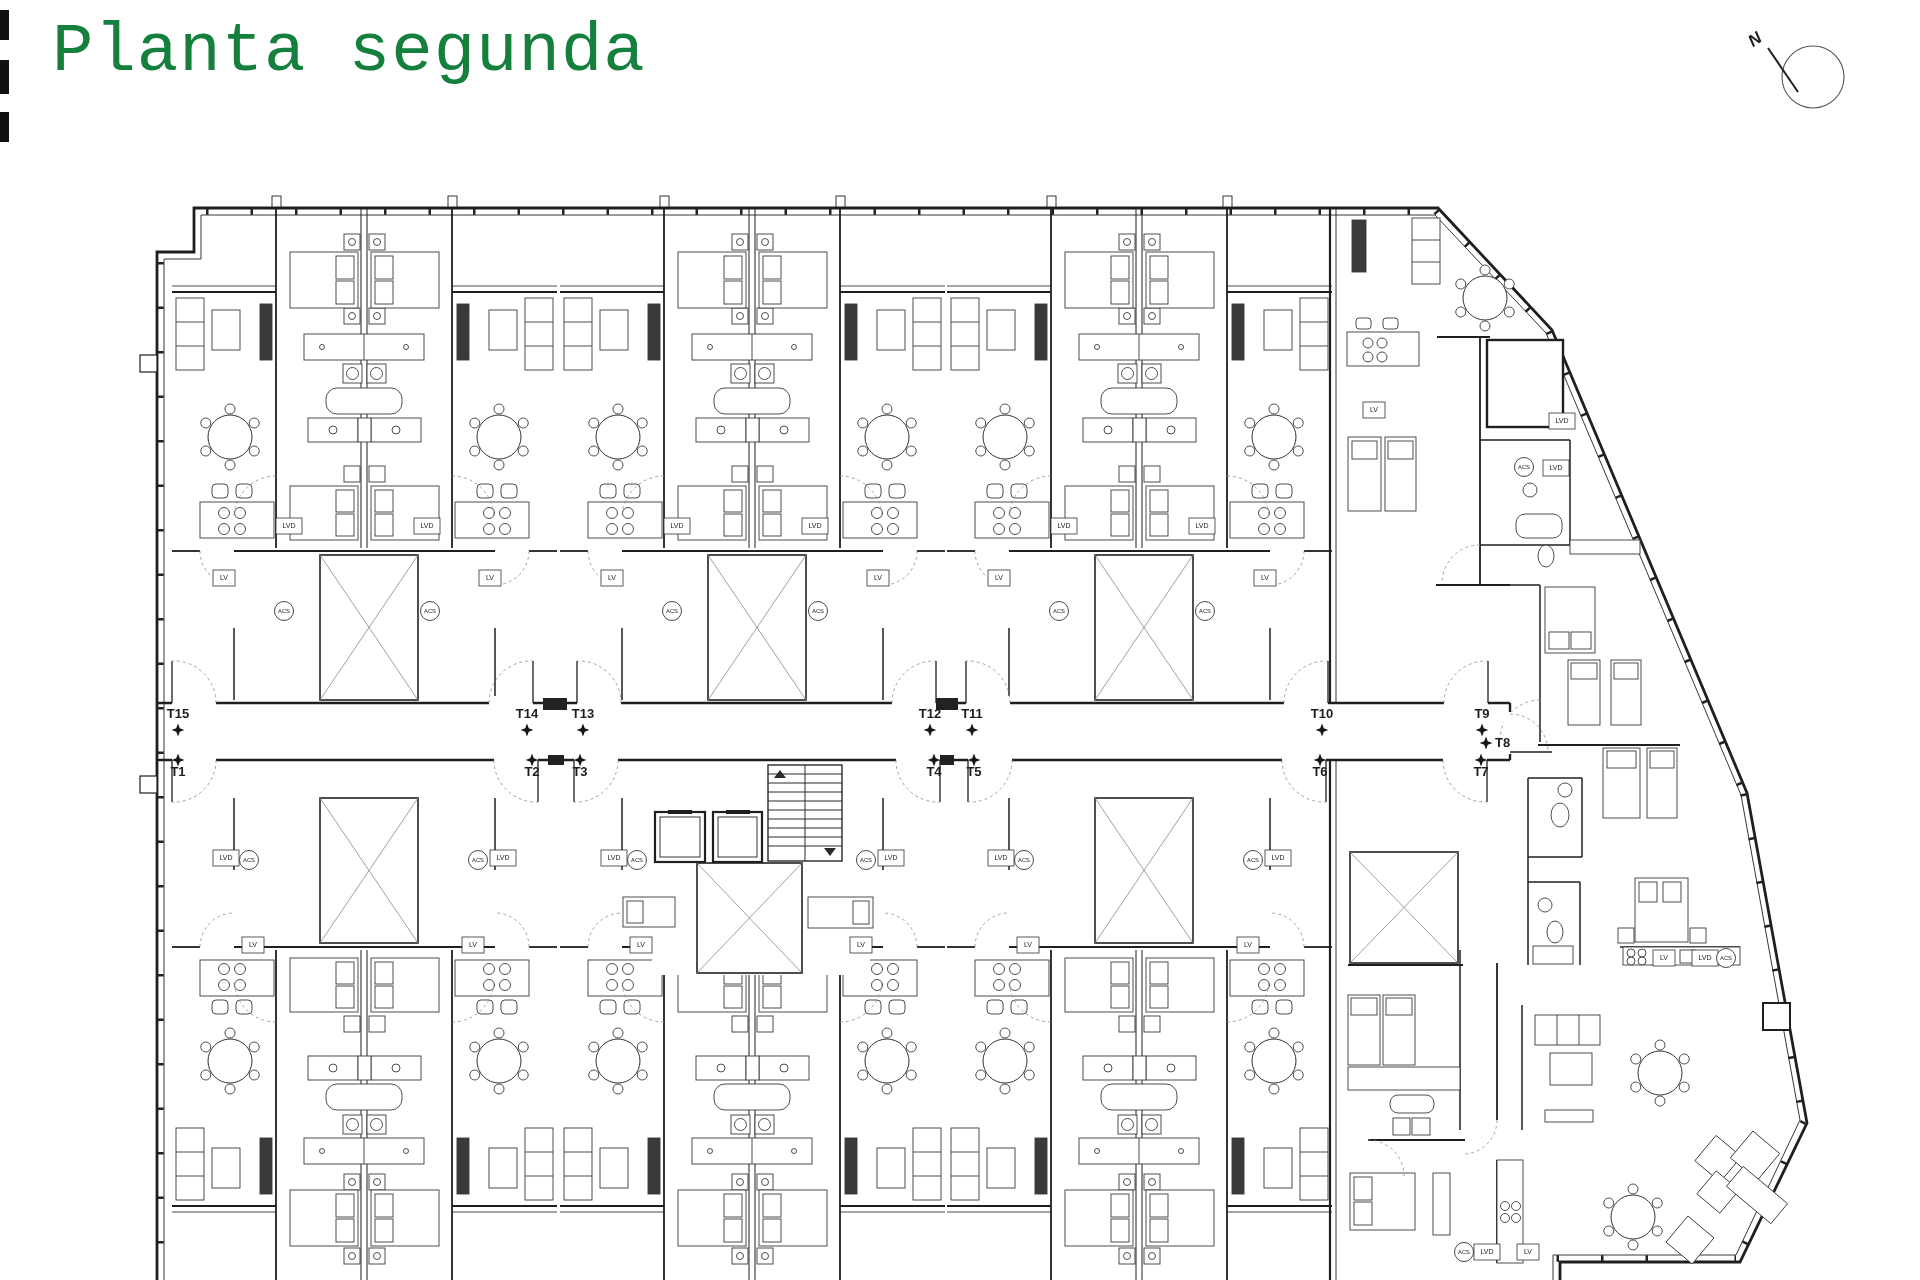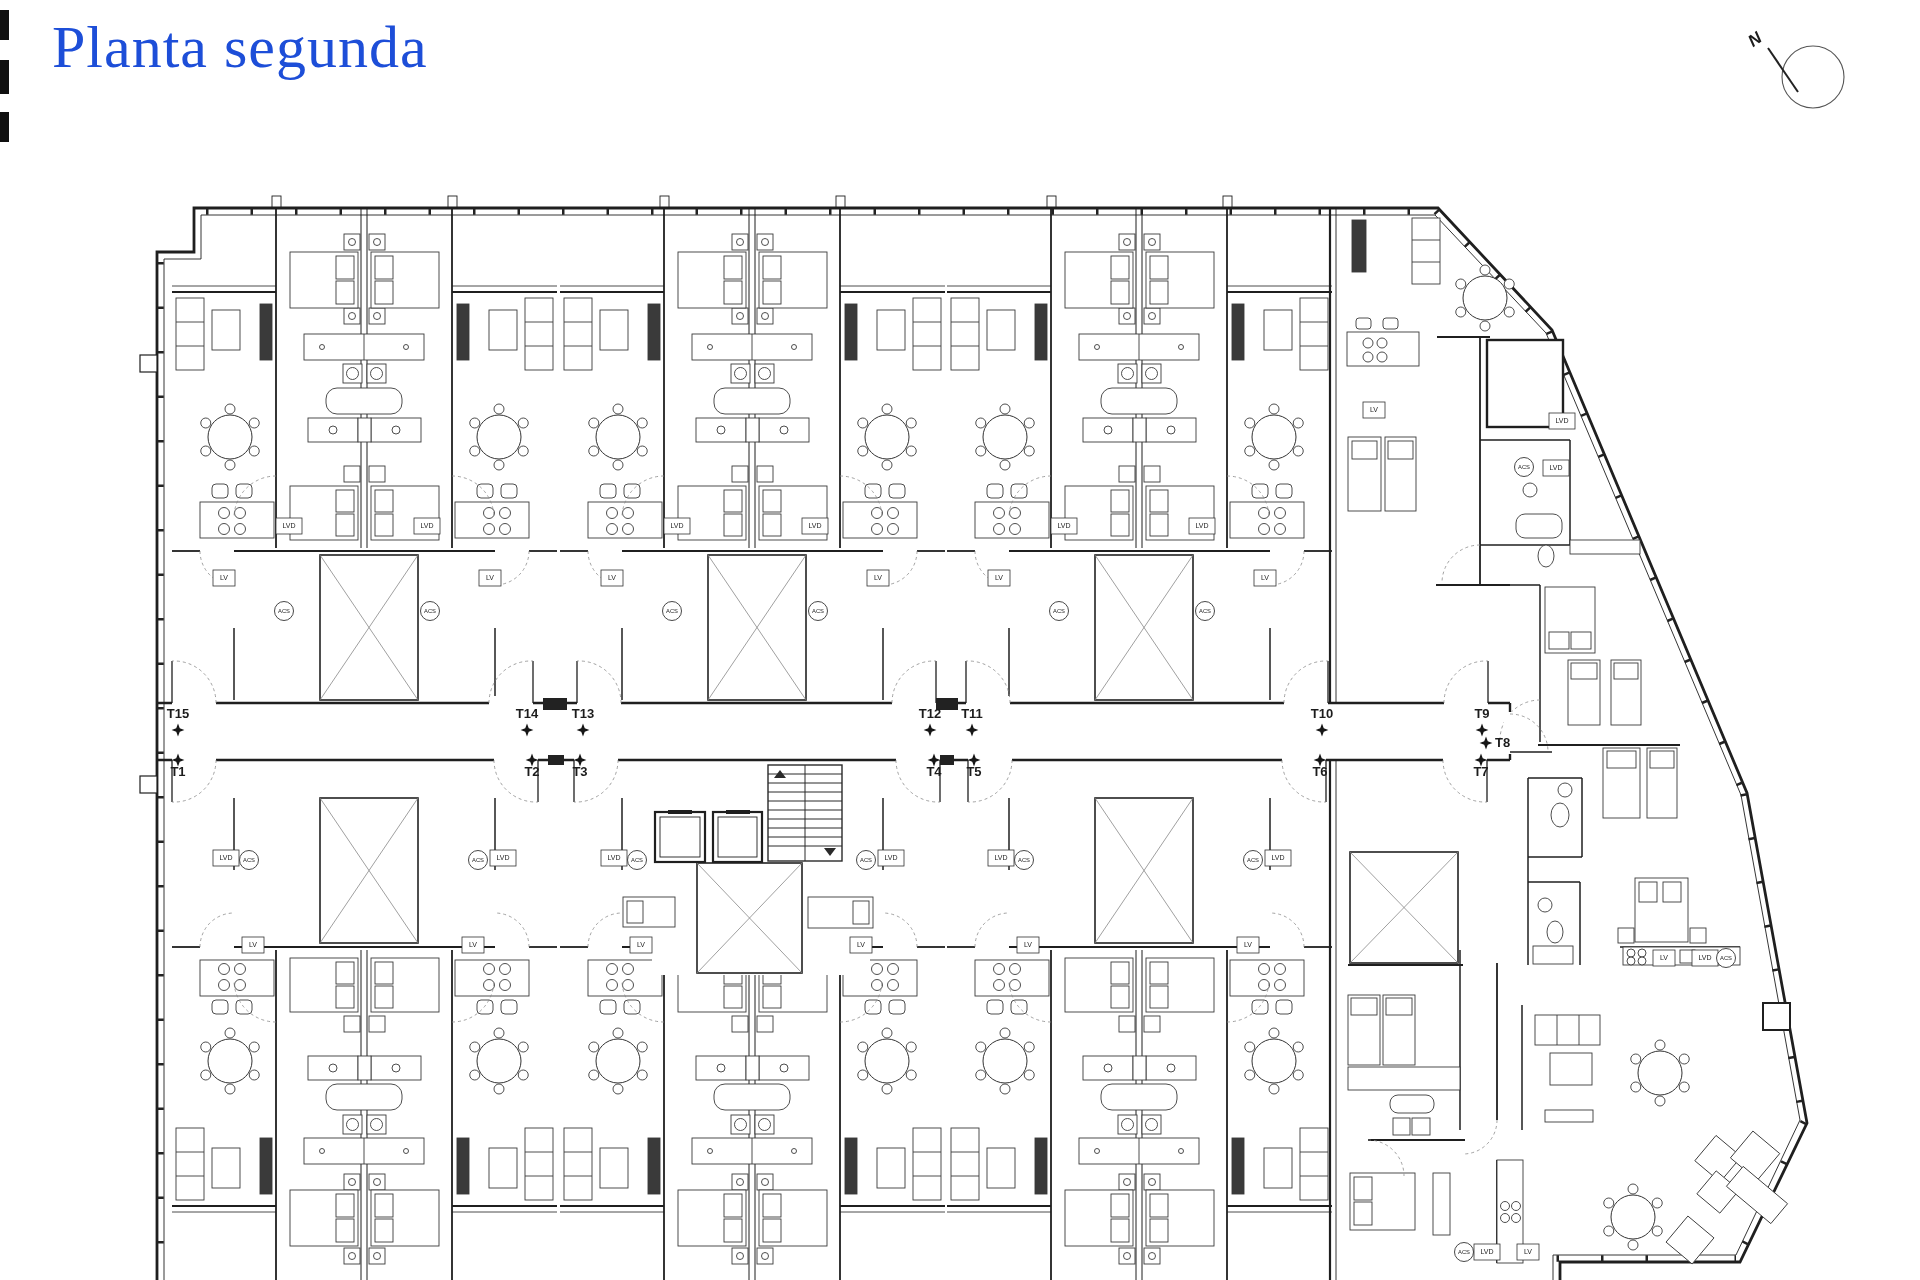--- a/index.html
+++ b/index.html
@@ -1,17 +1,17 @@
 <!DOCTYPE html>
 <html><head>
 <meta charset="utf-8">
 <style>
   html,body{margin:0;padding:0;background:#ffffff;}
   body{width:1920px;height:1280px;position:relative;overflow:hidden;font-family:"Liberation Sans",sans-serif;}
-  .title{position:absolute;left:52px;top:16px;font-family:Liberation Serif, serif;font-size:60px;font-weight:400;color:#1d4ed8;letter-spacing:1px;line-height:1.05;}
+  .title{position:absolute;left:52px;top:16px;font-family:Liberation Mono, monospace;font-size:69px;font-weight:400;color:#15803d;letter-spacing:1px;line-height:1.05;}
   svg{position:absolute;left:0;top:0;}
   .edge-mark{position:absolute;left:0;width:9px;background:#101010;}
   text{font-family:"Liberation Sans",sans-serif;fill:#1c1c1c;}
 </style>
 </head>
 <body>
 
 <div class="title">Planta segunda</div>
 <div class="edge-mark" style="top:10px;height:30px"></div>
 <div class="edge-mark" style="top:60px;height:34px"></div>

